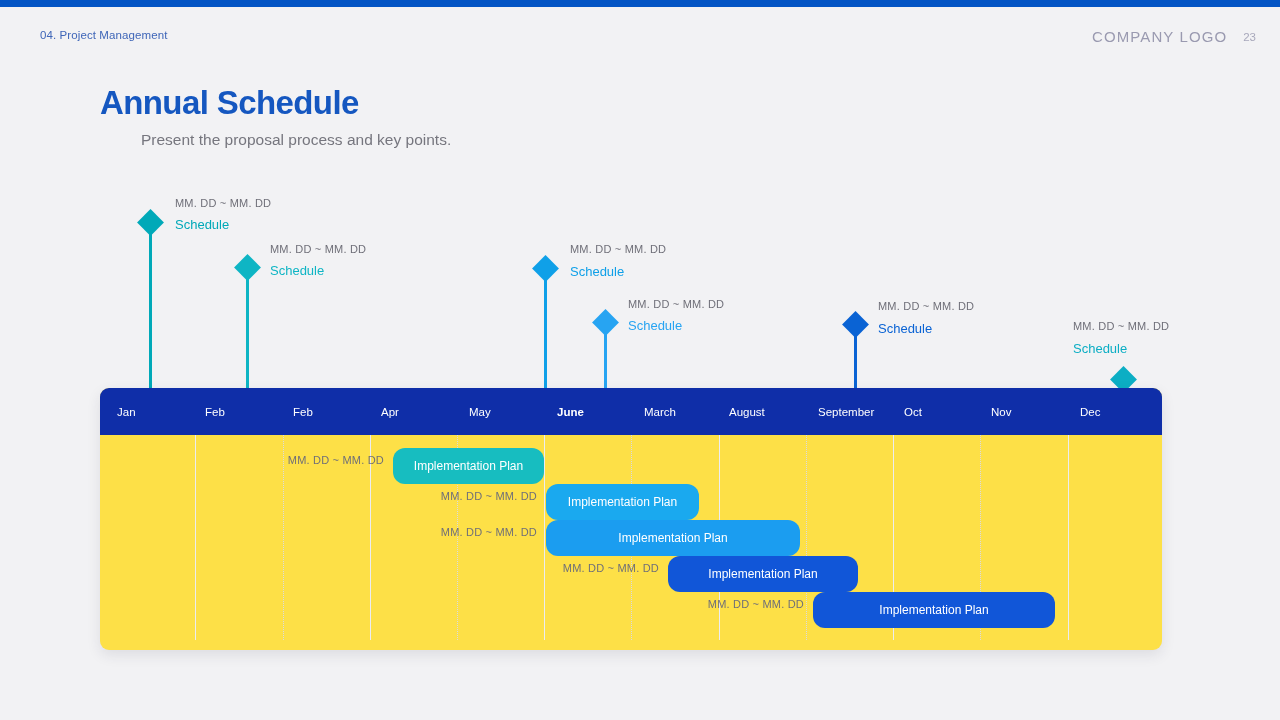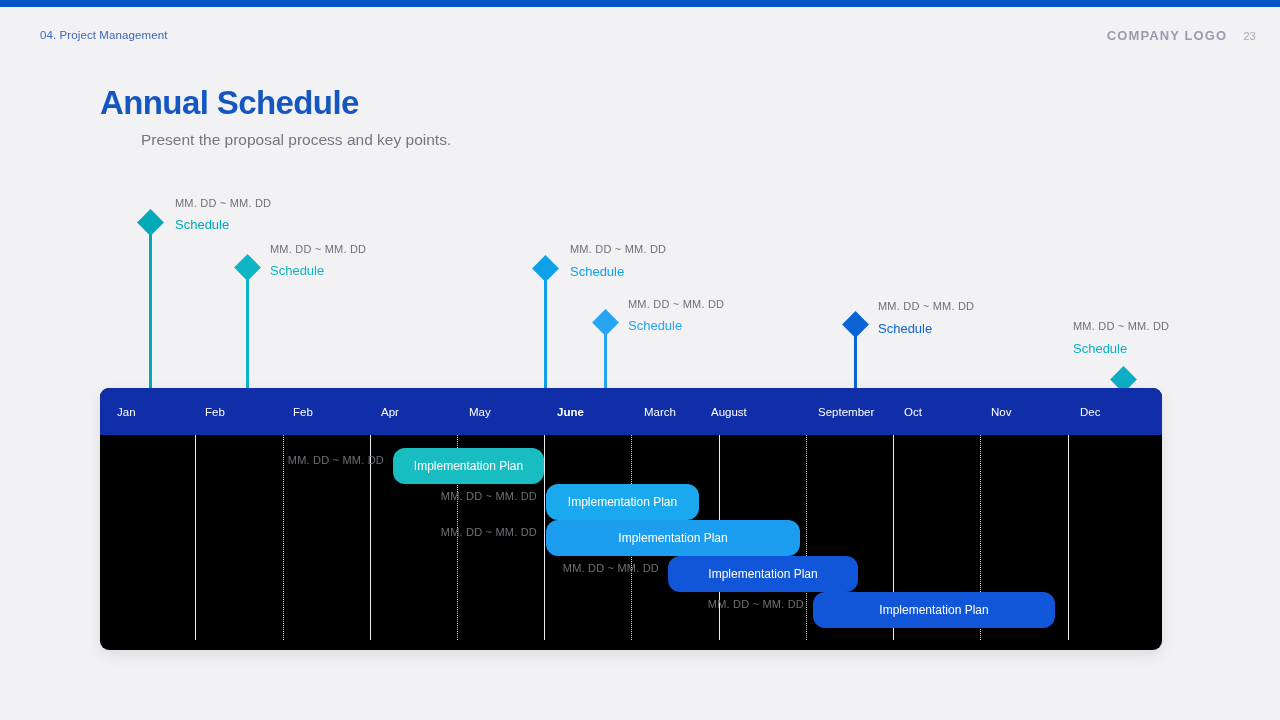--- a/index.html
+++ b/index.html
@@ -35,22 +35,22 @@
     white-space: nowrap;
   }
   #brand-area {
     position: absolute;
     right: 24px; top: 28px;
     display: flex;
     align-items: center;
     gap: 16px;
   }
   #company-logo {
-    font-size: 13px;
-    font-weight: bold;
+    font-size: 15px;
+    font-weight: normal;
     letter-spacing: 1.1px;
     color: #9a9ab0;
   }
   #page-number {
     font-size: 11.5px;
     color: #a8a8bb;
   }
 
   
   #page-title {
@@ -68,21 +68,21 @@
     color: #76767e;
     margin-left: 40px;
   }
 
   
   #timeline-card {
     position: absolute;
     left: 100px; top: 388px;
     width: 1062px;
     height: 262px;
-    background: #000000;
+    background: #fde047;
     border-radius: 9px;
     box-shadow: 0 5px 14px rgba(40,40,70,.10);
   }
 
   
   #month-bar {
     position: absolute;
     left: 0; top: 0;
     width: 1062px;
     height: 47px;
@@ -203,21 +203,21 @@
 
 <div id="timeline-card">
   <div id="month-bar">
       <div class="month-cell" style="left: 17px;">Jan</div>
       <div class="month-cell" style="left: 105px;">Feb</div>
       <div class="month-cell" style="left: 193px;">Feb</div>
       <div class="month-cell" style="left: 281px;">Apr</div>
       <div class="month-cell" style="left: 369px;">May</div>
       <div class="month-cell" style="left: 457px; font-weight: bold;">June</div>
       <div class="month-cell" style="left: 544px;">March</div>
-      <div class="month-cell" style="left: 611px;">August</div>
+      <div class="month-cell" style="left: 629px;">August</div>
       <div class="month-cell" style="left: 718px;">September</div>
       <div class="month-cell" style="left: 804px;">Oct</div>
       <div class="month-cell" style="left: 891px;">Nov</div>
       <div class="month-cell" style="left: 980px;">Dec</div>
     </div>
   <div id="gantt-body">
       <div class="grid-line solid" style="left: 95px;"></div>
       <div class="grid-line dotted" style="left: 183px;"></div>
       <div class="grid-line solid" style="left: 270px;"></div>
       <div class="grid-line dotted" style="left: 357px;"></div>

